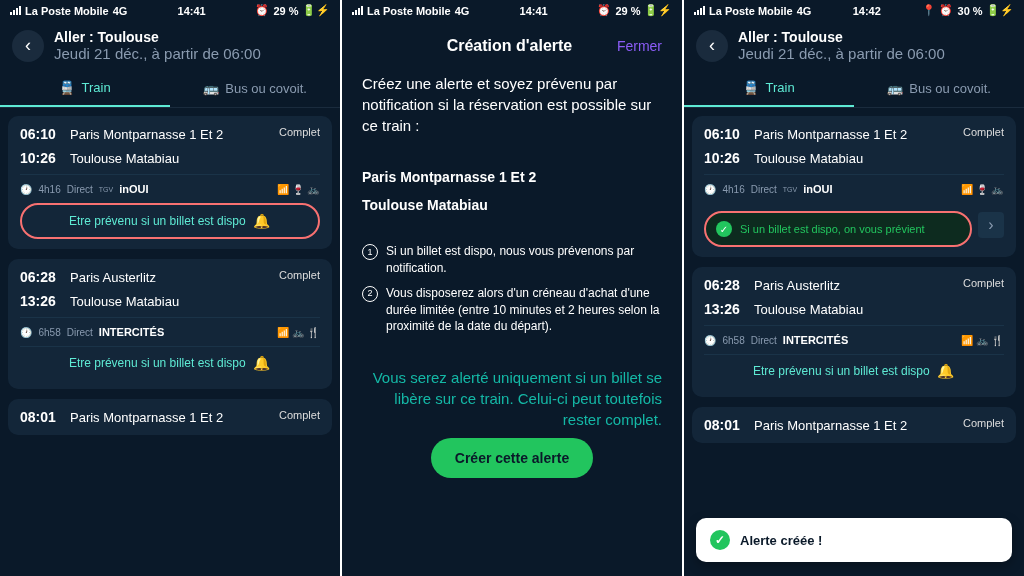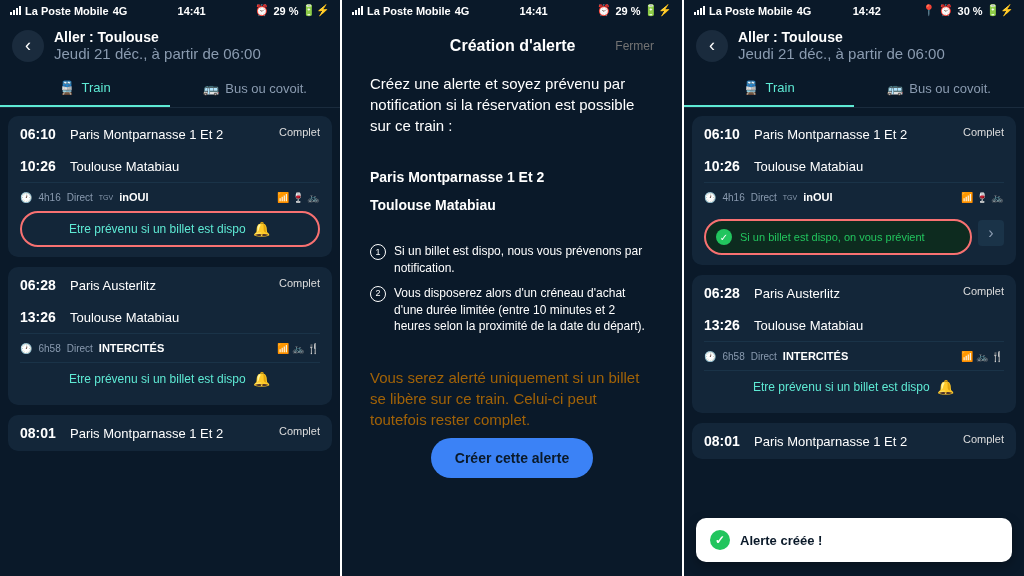--- a/index.html
+++ b/index.html
@@ -11,45 +11,45 @@
 .back-btn{width:32px;height:32px;border-radius:50%;background:#1a2b3d;display:flex;align-items:center;justify-content:center;font-size:18px}
 .header-text .title{font-size:14px;font-weight:600}
 .header-text .sub{font-size:15px;color:#8a9bb0}
 .tabs{display:flex;border-bottom:1px solid #1a2b3d}
 .tab{flex:1;text-align:center;padding:10px 0;font-size:13px;display:flex;align-items:center;justify-content:center;gap:6px}
 .tab.active{color:#5eead4;border-bottom:2px solid #5eead4}
 .tab.inactive{color:#8a9bb0}
 .list{flex:1;overflow-y:auto;padding:8px}
 .card{background:#132639;border-radius:10px;margin-bottom:10px;padding:10px 12px}
 .card-top{display:flex;justify-content:space-between;align-items:flex-start}
-.route{display:flex;flex-direction:column;gap:16px}
+.route{display:flex;flex-direction:column;gap:8px}
 .stop{display:flex;gap:10px;align-items:baseline}
 .time{font-size:14px;font-weight:700;min-width:40px}
 .station{font-size:13px}
 .complet{font-size:11px;color:#ddd}
 .meta{display:flex;justify-content:space-between;align-items:center;padding-top:8px;margin-top:8px;border-top:1px solid #1a3348;font-size:10px;color:#8a9bb0}
 .meta-left{display:flex;align-items:center;gap:6px}
 .brand{color:#fff;font-weight:700;font-size:11px}
 .alert-btn{margin-top:8px;display:flex;align-items:center;justify-content:center;gap:8px;color:#5eead4;font-size:12px;padding:8px 0;border-top:1px solid #1a3348}
 .alert-btn.highlighted{border:2px solid #f87171;border-radius:20px;padding:8px 12px;margin:8px 0 0}
 .alert-success{margin-top:8px;display:flex;align-items:center;gap:8px;color:#22c55e;font-size:11px;padding:8px 10px;background:#0d2b1f;border:2px solid #f87171;border-radius:20px;position:relative}
 .check-circle{width:16px;height:16px;border-radius:50%;background:#22c55e;display:inline-flex;align-items:center;justify-content:center;color:#fff;font-size:10px}
 .bell{font-size:14px}
-.modal{padding:16px 28px;display:flex;flex-direction:column;height:100%}
+.modal{padding:16px 20px;display:flex;flex-direction:column;height:100%}
 .modal-head{display:flex;justify-content:space-between;align-items:center;margin-bottom:18px}
 .modal-head .mtitle{flex:1;text-align:center;font-size:16px;font-weight:600}
-.close{font-size:12px;color:#737373}
+.close{font-size:14px;color:#8b5cf6}
 .modal p{font-size:15px;line-height:1.4;margin-bottom:8px}
 .modal .bold{font-weight:700;font-size:14px}
 .modal .section{margin-bottom:14px}
 .olist{list-style:none;margin-top:6px}
 .olist li{display:flex;gap:8px;font-size:12px;line-height:1.4;margin-bottom:8px}
 .num{width:16px;height:16px;border:1px solid #fff;border-radius:50%;display:flex;align-items:center;justify-content:center;font-size:9px;flex-shrink:0;margin-top:1px}
-.footnote{font-size:10px;color:#a16207;text-align:left;line-height:1.4;margin:10px 0 16px}
-.create-btn{background:#3b82f6;color:#0a1929;border:none;padding:12px 24px;border-radius:24px;font-size:14px;font-weight:600;align-self:center}
+.footnote{font-size:10px;color:#14b8a6;text-align:right;line-height:1.4;margin:10px 0 16px}
+.create-btn{background:#22c55e;color:#0a1929;border:none;padding:12px 24px;border-radius:24px;font-size:14px;font-weight:600;align-self:center}
 .toast{position:absolute;bottom:14px;left:12px;right:12px;background:#fff;color:#0a1929;border-radius:10px;padding:12px 14px;display:flex;align-items:center;gap:10px;font-size:13px;font-weight:600;box-shadow:0 4px 12px rgba(0,0,0,.3)}
 .sig{display:inline-flex;align-items:flex-end;gap:1px}
 .sig i{width:2px;background:#fff;display:inline-block}
 .sig i:nth-child(1){height:3px}.sig i:nth-child(2){height:5px}.sig i:nth-child(3){height:7px}.sig i:nth-child(4){height:9px}
 </style>
 </head>
 <body>
 
 <div class="phone">
   <div class="status-bar">

